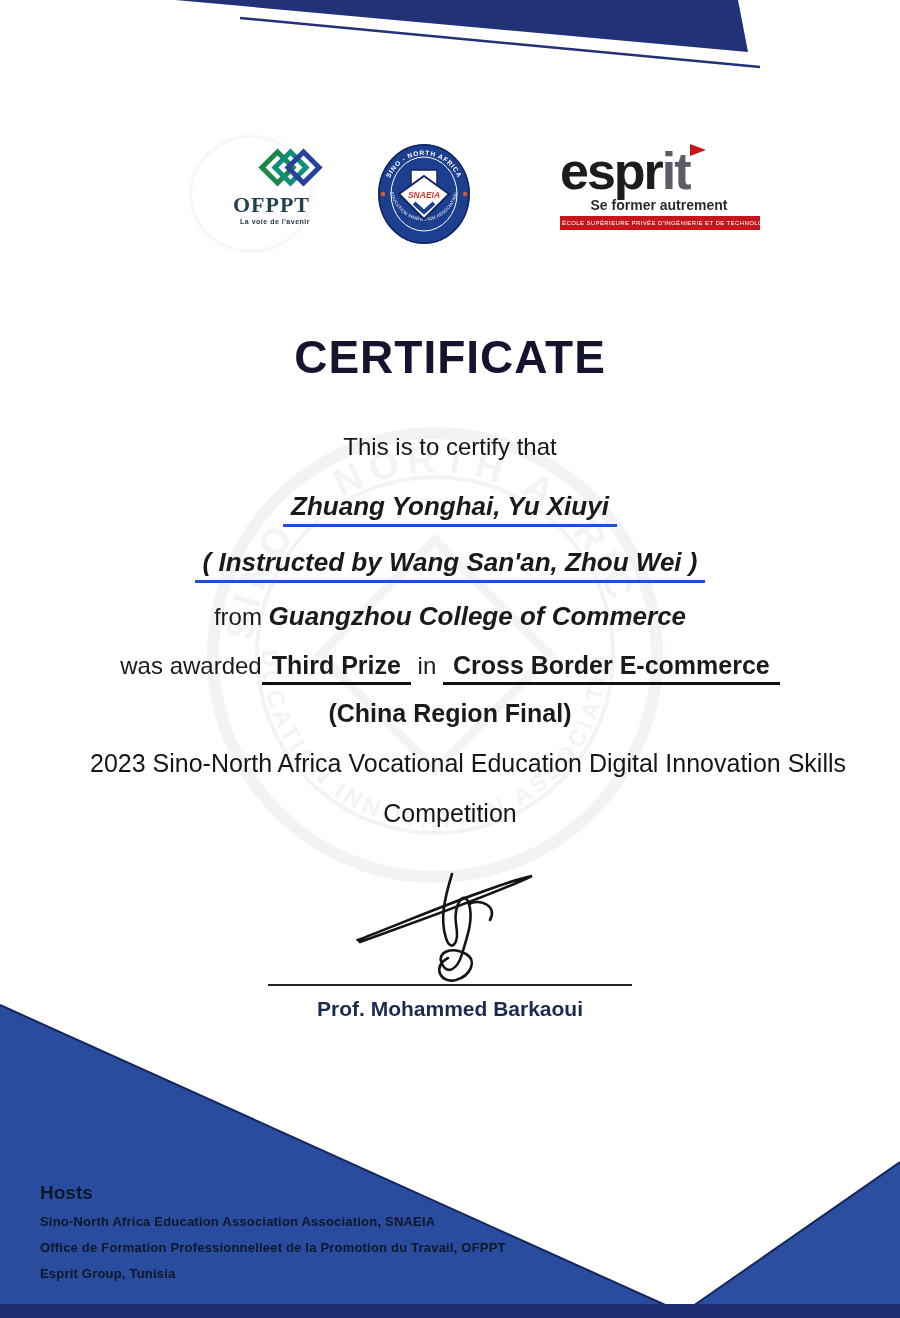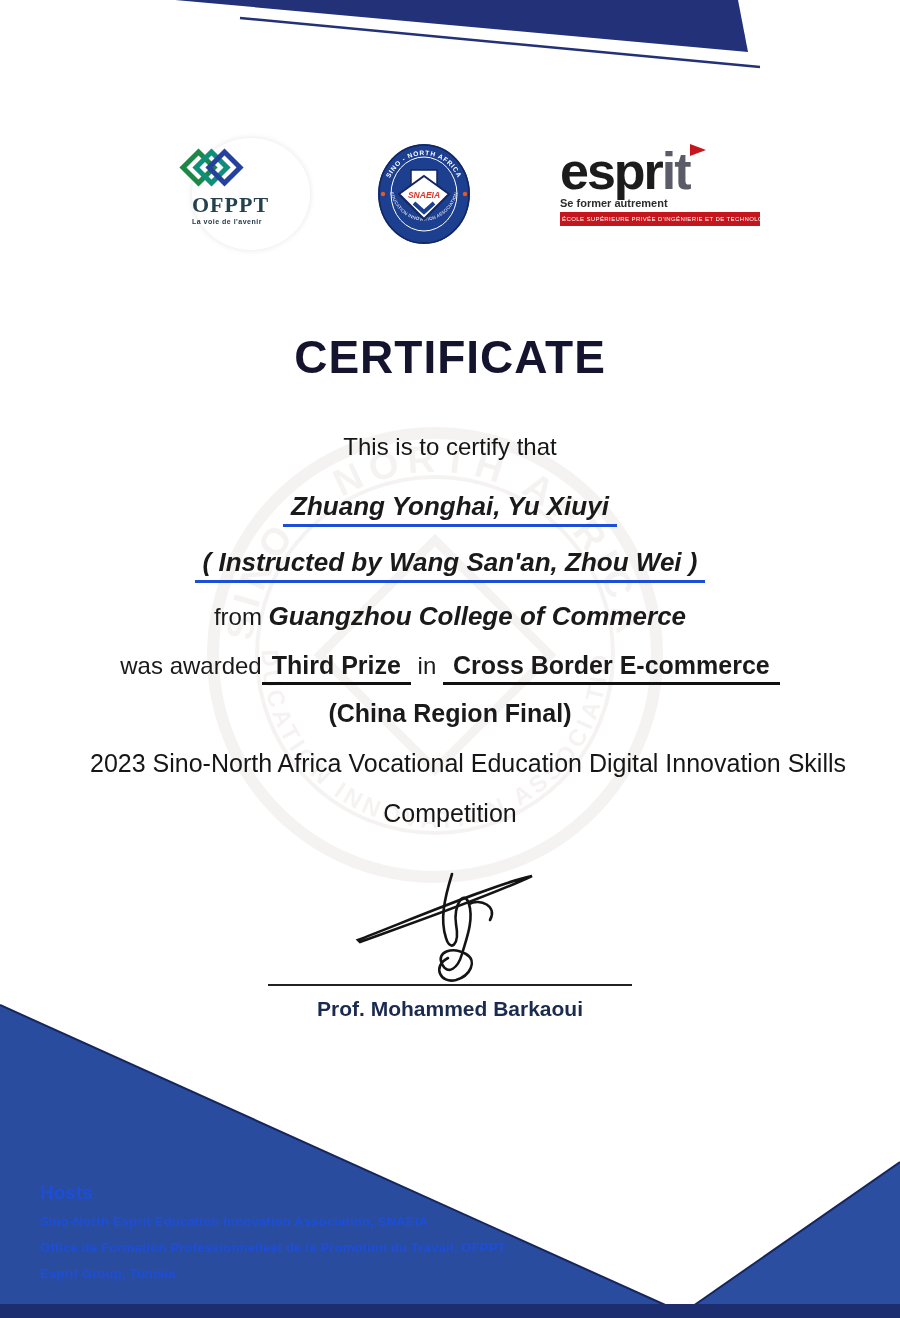--- a/index.html
+++ b/index.html
@@ -14,40 +14,40 @@
 
   
   .deco{position:absolute;left:0;top:0;width:900px;height:1318px;pointer-events:none;}
 
   
   .watermark{position:absolute;left:200px;top:420px;opacity:0.10;}
 
   
   .ofppt{position:absolute;left:192px;top:138px;width:118px;height:112px;
     background:#fff;border-radius:50%;box-shadow:0 0 6px rgba(0,0,0,0.10);
-    text-align:left;}
+    text-align:right;}
   .ofppt .diamonds{margin-top:16px;height:34px;}
   .ofppt .d{display:inline-block;width:17px;height:17px;border-style:solid;border-width:5px;
     transform:rotate(45deg);margin:0 -7px;background:transparent;}
   .d.green{border-color:#1e8748;}
   .d.teal{border-color:#0f8f7a;}
   .d.blue{border-color:#24419b;}
   .ofppt .word{font-family:"Liberation Serif","DejaVu Serif",serif;font-weight:bold;
     font-size:22px;letter-spacing:1px;color:#24414e;margin-top:4px;}
   .ofppt .tag{font-size:7px;font-weight:bold;color:#233a46;letter-spacing:0.5px;}
 
   .snaeia{position:absolute;left:376px;top:141px;}
 
   .esprit{position:absolute;left:560px;top:148px;width:200px;}
   .esprit .word{font-size:52px;font-weight:bold;letter-spacing:-2px;line-height:0.9;}
   .esprit .black{color:#1c1c1c;}
   .esprit .accent{color:#5c5c68;position:relative;}
   .esprit .flag{position:absolute;right:-16px;top:2px;width:0;height:0;
     border-left:16px solid #c4161c;border-top:6px solid transparent;border-bottom:6px solid transparent;}
-  .esprit .tag{font-size:11px;font-weight:bold;color:#2c2c2c;text-align:left;margin:2px 2px 3px 0;}
+  .esprit .tag{font-size:14px;font-weight:bold;color:#2c2c2c;text-align:center;margin:2px 2px 3px 0;}
   .esprit .banner{background:#c4161c;color:#fff;font-size:6px;letter-spacing:0.4px;
     text-align:center;padding:4px 2px;white-space:nowrap;overflow:hidden;}
 
   
   .title{top:330px;font-size:46px;font-weight:bold;letter-spacing:1px;color:#14142e;}
   .certify{top:433px;font-size:24px;color:#161616;}
   .names{top:491px;font-size:26px;font-weight:bold;font-style:italic;}
   .names .u, .instructed .u{border-bottom:3px solid #1d4ed8;padding:0 8px 3px 8px;}
   .instructed{top:547px;font-size:26px;font-weight:bold;font-style:italic;}
   .fromline{top:601px;font-size:24px;}
@@ -59,21 +59,21 @@
   .comp1{top:749px;font-size:25px;color:#161616;padding-left:36px;}
   .comp2{top:799px;font-size:25px;color:#161616;}
 
   
   .sig-scribble{position:absolute;left:340px;top:862px;}
   .sig-line{position:absolute;left:268px;top:984px;width:364px;height:0;border-top:2.5px solid #222;}
   .prof{top:997px;font-size:21px;font-weight:bold;color:#1a2b4f;}
   .president{top:1028px;font-size:20px;color:#1a2b4f;white-space:pre-wrap;}
 
   
-  .hosts{position:absolute;left:40px;top:1182px;color:#1d4ed8;z-index:5;}
+  .hosts{position:absolute;left:40px;top:1182px;color:#0f172a;z-index:5;}
   .hosts .head{font-size:19px;font-weight:bold;margin-bottom:10px;}
   .hosts .line{font-size:13px;font-weight:bold;margin-bottom:11px;letter-spacing:0.2px;}
 </style>
 </head>
 <body>
 
 <div class="page">
 
   <svg class="deco" viewBox="0 0 900 1318" width="900" height="1318">
 
@@ -166,18 +166,18 @@
       <path d="M112,12 C104,38 100,58 106,76 C110,90 120,84 116,62 C113,44 124,26 129,42 C134,58 126,78 122,92 C118,106 108,114 102,102 C96,90 112,84 126,92 C138,99 130,114 116,118 C100,122 92,104 108,96"></path>
       <path d="M129,42 C140,36 158,44 150,58"></path>
     </g>
   </svg>
   <div class="sig-line"></div>
 
   <div class="abs center prof">Prof. Mohammed Barkaoui</div>
 
   <div class="hosts">
     <div class="head">Hosts</div>
-    <div class="line">Sino-North Esprit Education Innovation Association, SNAEIA</div>
+    <div class="line">Sino-North Africa Education Association Association, SNAEIA</div>
     <div class="line">Office de Formation Professionnelleet de la Promotion du Travail, OFPPT</div>
     <div class="line">Esprit Group, Tunisia</div>
   </div>
 
 </div>
 
 </body></html>

